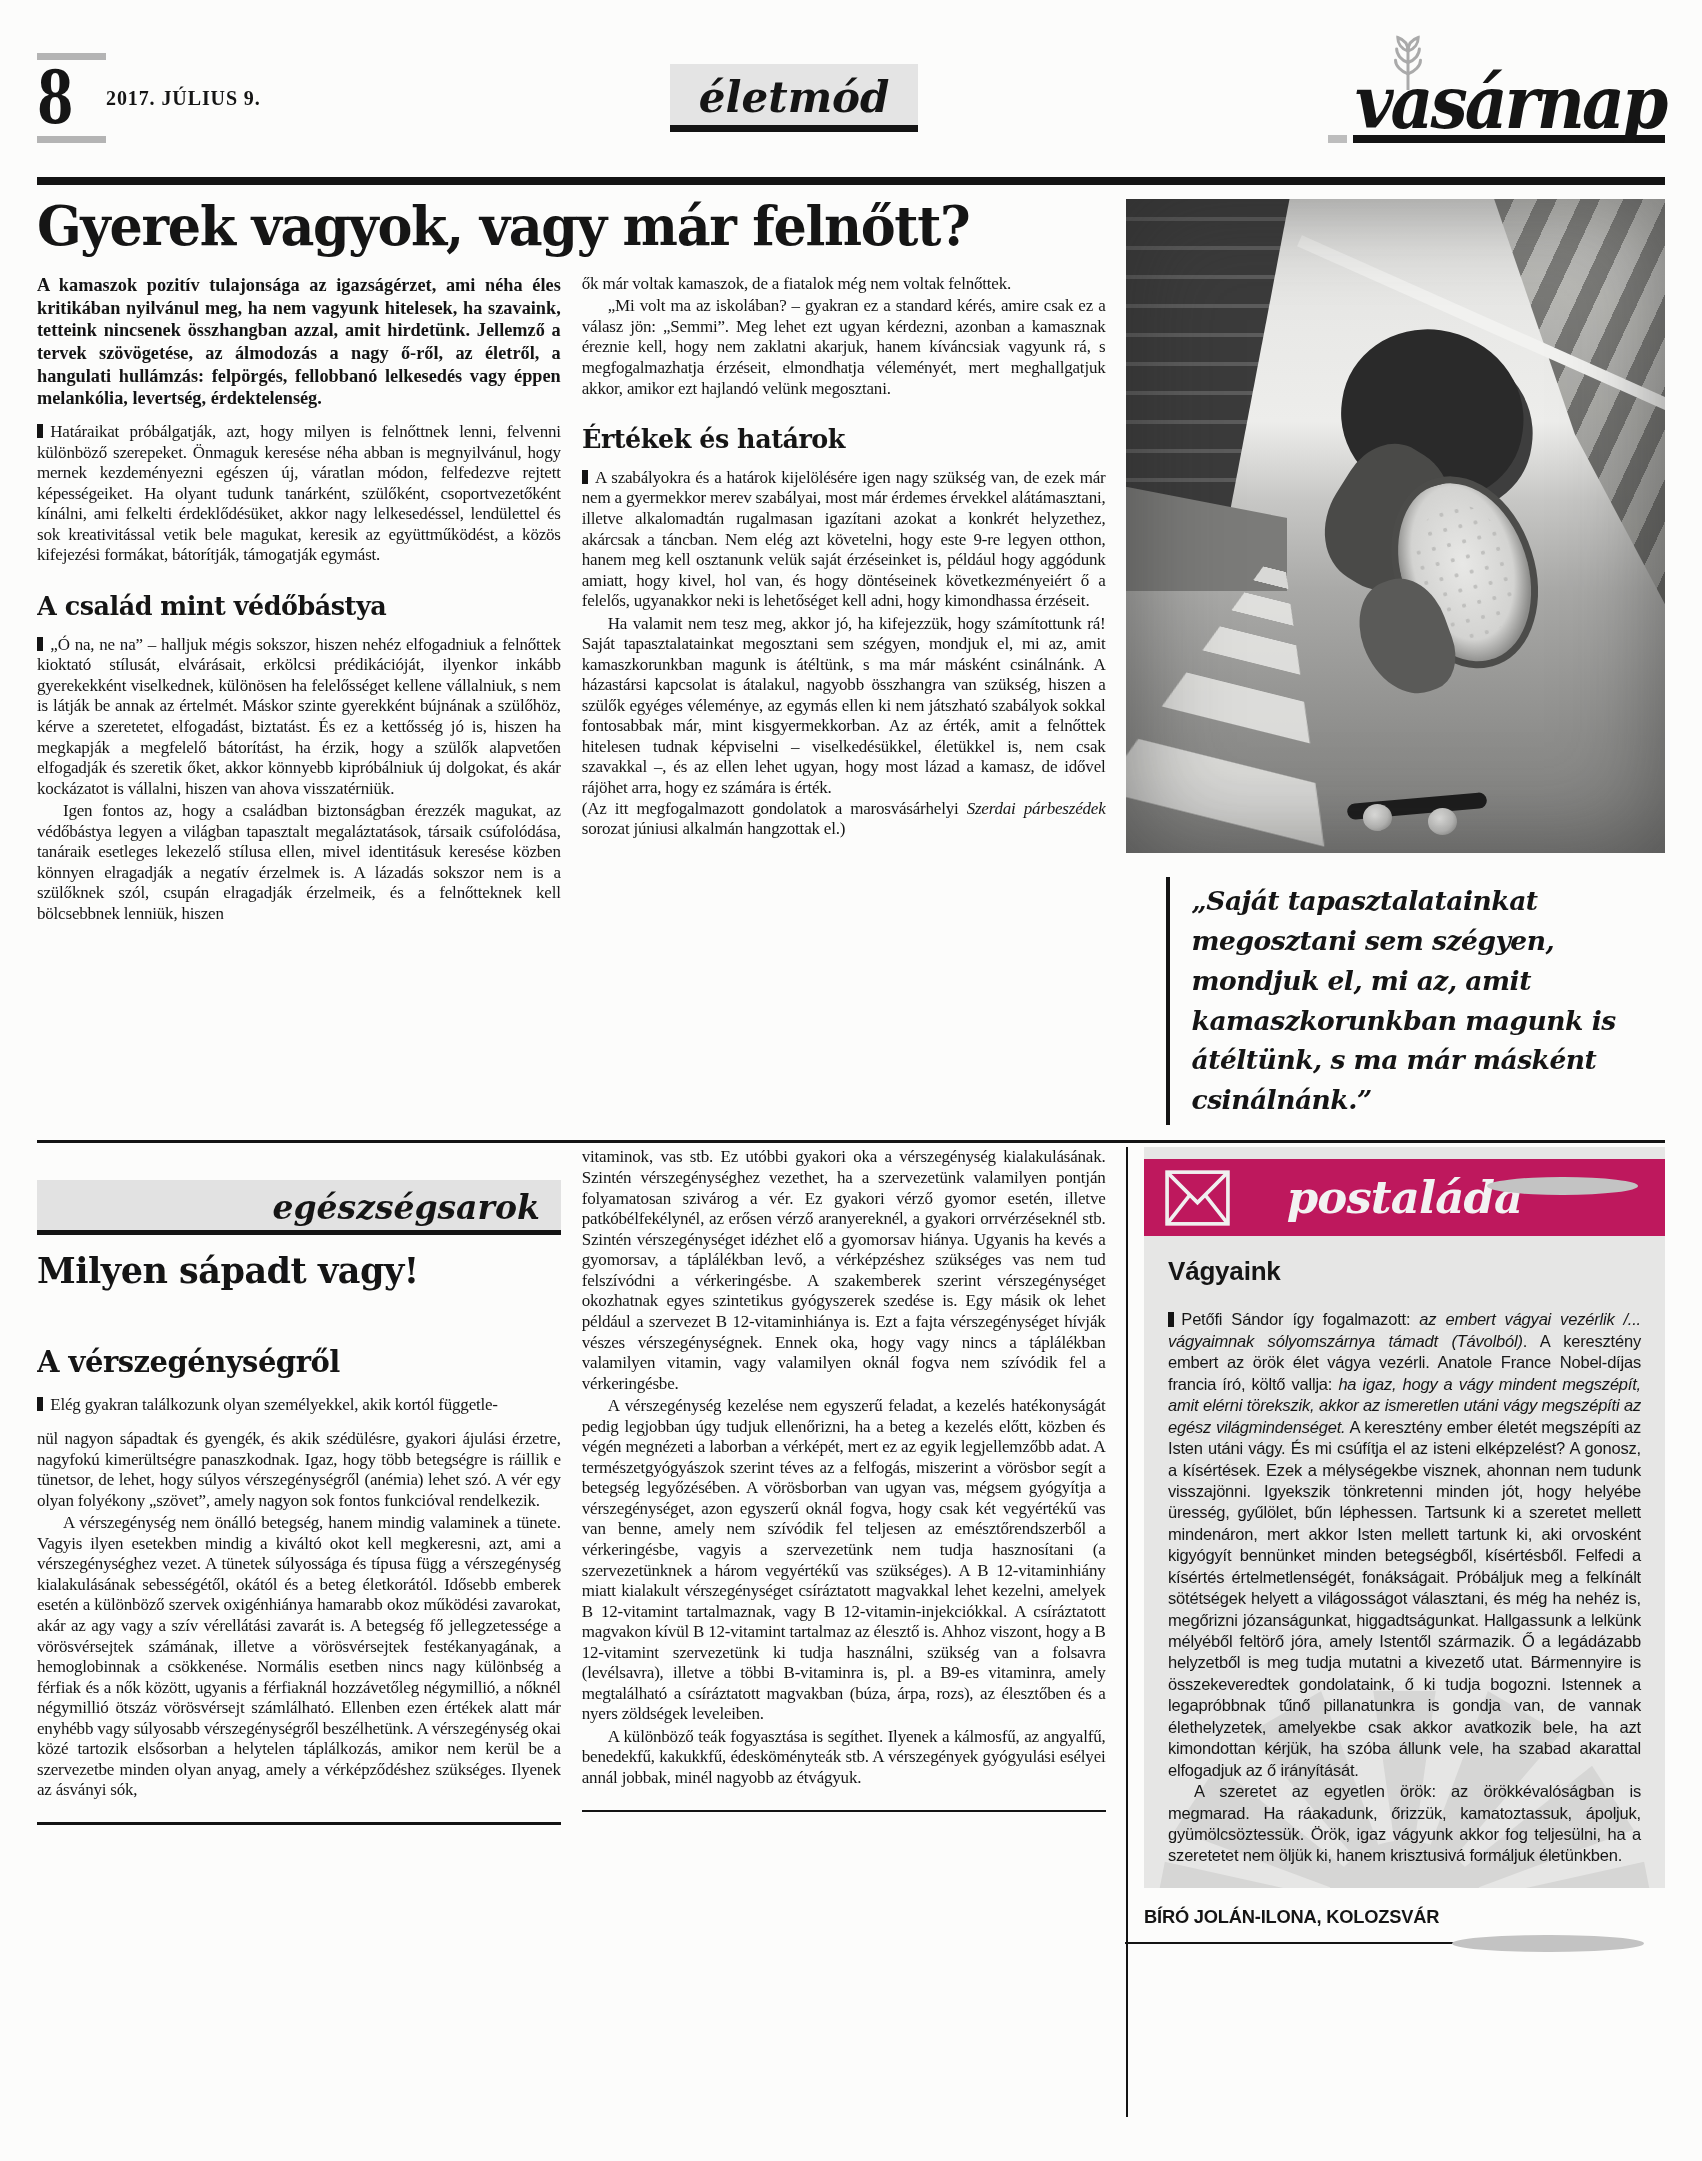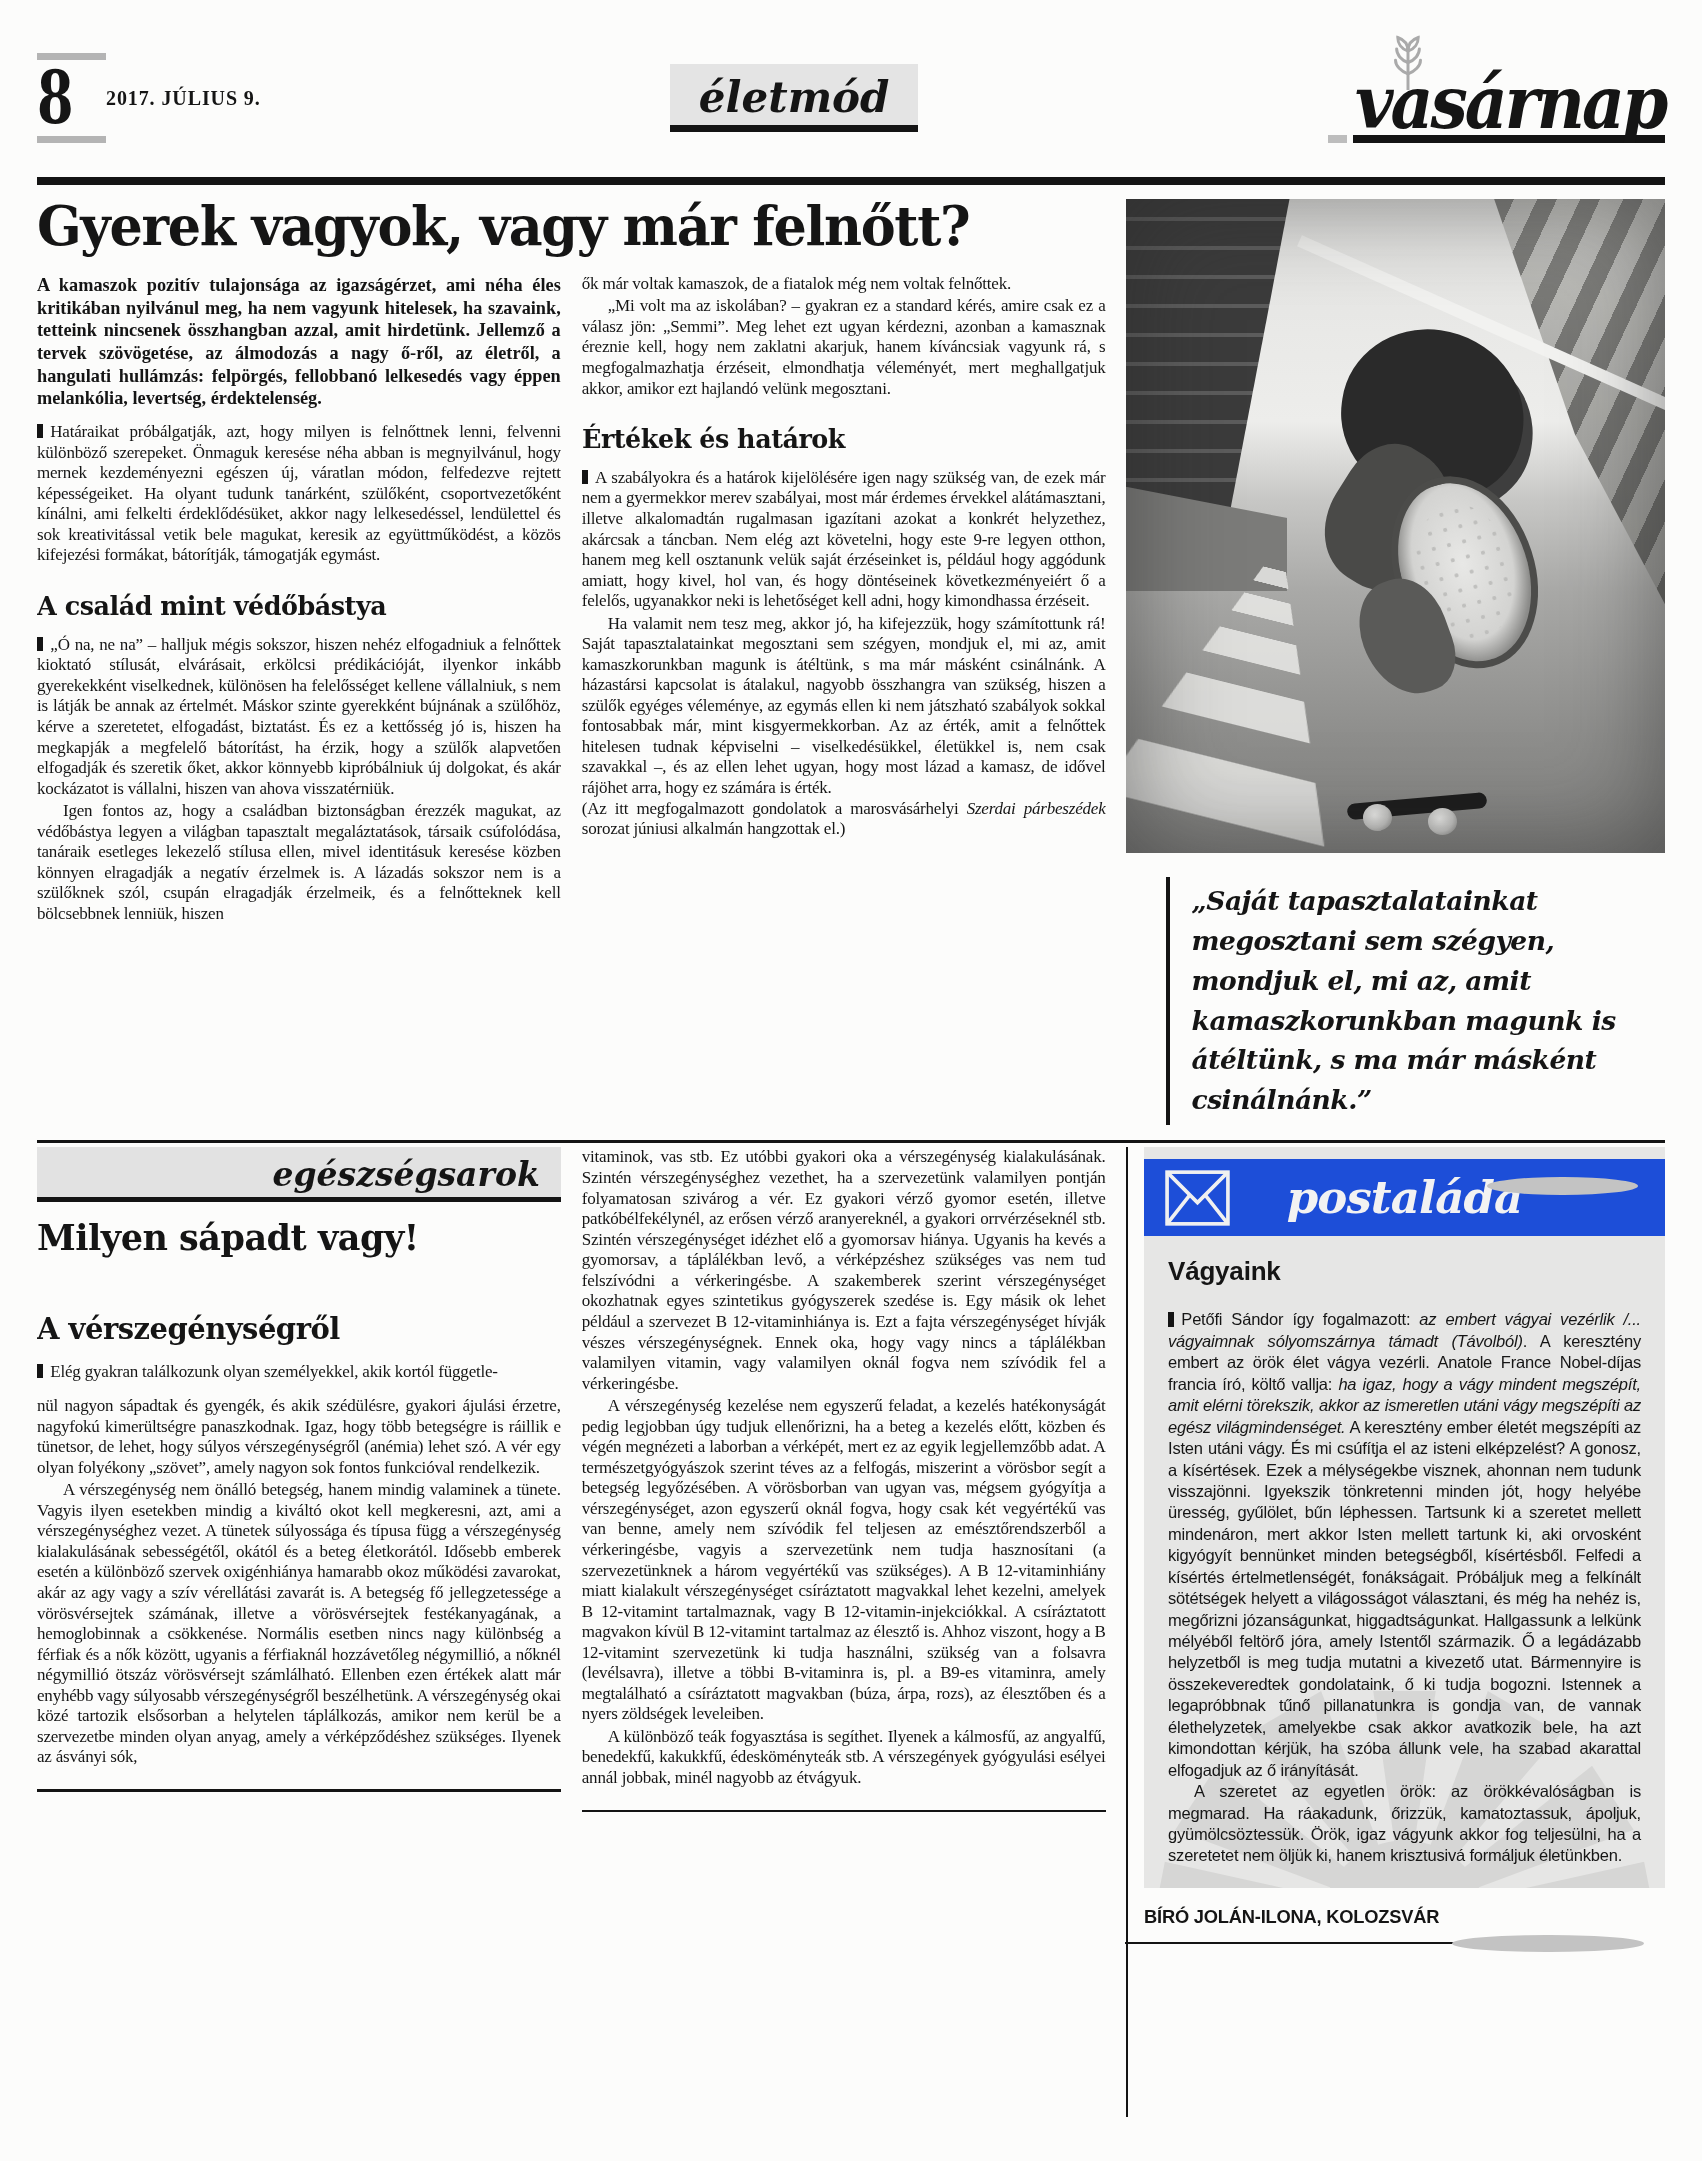--- a/index.html
+++ b/index.html
@@ -85,21 +85,21 @@
   .wheel{position:absolute;left:44%;bottom:3.4%;width:29px;height:26.5px;border-radius:50%;
       background:radial-gradient(circle at 40% 40%,#f0f0ee 0%,#c9c9c7 55%,#7e7e7c 100%);}
   .wheel.w2{left:56%;bottom:2.8%;}
   .vignette{position:absolute;inset:0;box-shadow:inset 0 0 101px rgba(40,40,40,.55);}
   
   .bottom{display:grid;grid-template-columns:2.06fr 1.04fr;gap:20px;border-top:3.7px solid #141414;
           padding-top:4.6px;height:970px;}
   .health{display:grid;grid-template-columns:1fr 1fr;gap:21px;min-width:0;}
   .label-bar{background:#e2e2e2;border-bottom:5px solid #141414;text-align:right;
              padding:7.3px 21px 3.7px;font-family:"DejaVu Serif",serif;font-style:italic;
-             font-weight:bold;font-size:33px;margin-bottom:15.6px;}
+             font-weight:bold;font-size:33px;margin-bottom:15.6px;margin-top:33px;}
   .portrait-block{float:left;width:48%;margin:2.7px 19px 11px 0;}
   .photo-portrait{position:relative;width:100%;height:293px;overflow:hidden;
       background:radial-gradient(circle at 18% 26%,#e6e6e4 0%,#cfcfcd 55%,#c2c2c0 100%);}
   .pp-hair{position:absolute;left:16%;top:5%;width:62%;height:34%;background:#dededc;
            border-radius:50% 50% 42% 42%;}
   .pp-face{position:absolute;left:25%;top:13%;width:46%;height:56%;
       background:linear-gradient(180deg,#c6c6c4 0%,#b1b1af 70%,#9e9e9c 100%);
       border-radius:46% 46% 44% 46%;}
   .pp-glasses{position:absolute;left:28%;top:36%;width:44%;height:11%;}
   .pp-lens{position:absolute;top:0;width:44%;height:100%;border:3.2px solid #4a4a48;
@@ -117,21 +117,21 @@
   .author-ellipse{width:174px;height:19px;background:#c7c7c7;border-radius:50%;margin:12px auto 0;}
   .health-title{font-family:"DejaVu Serif",serif;font-weight:bold;font-size:35px;line-height:1.12;
                 letter-spacing:-0.5px;margin:1.8px 0 18.3px;}
   .health-subhead{font-family:"DejaVu Serif",serif;font-weight:bold;font-size:29px;
                   letter-spacing:-0.5px;margin:55px 0 15.6px;}
   .clear{clear:left;padding-top:13.7px;}
   .end-rule{height:2.7px;background:#141414;margin-top:21px;}
   
   .mailbox{border-left:2.3px solid #141414;padding-left:16.5px;min-width:0;}
   .mailbox-box{position:relative;background:#e6e6e5;padding:12px 0 21px;overflow:hidden;}
-  .mb-bar{position:relative;height:77px;background:#1d4ed8;display:flex;align-items:center;
+  .mb-bar{position:relative;height:77px;background:#be185d;display:flex;align-items:center;
           justify-content:center;}
   .mb-bar-title{font-family:"DejaVu Serif",serif;font-style:italic;font-weight:bold;
                 font-size:45px;color:#f2f2f2;letter-spacing:-0.9px;}
   .envelope{position:absolute;left:17.4px;top:6.4px;}
   .mb-content{position:relative;z-index:1;padding:20px 24px 0;}
   .mb-title{font-family:"Liberation Sans",sans-serif;font-weight:bold;font-size:26px;
             margin:0 0 22px;letter-spacing:-0.2px;}
   .mb-text{font-family:"Liberation Sans",sans-serif;font-size:16.5px;line-height:1.3;
            text-align:justify;letter-spacing:-0.2px;}
   .sunburst{position:absolute;left:0;bottom:-27.5px;width:100%;z-index:0;opacity:.85;}

